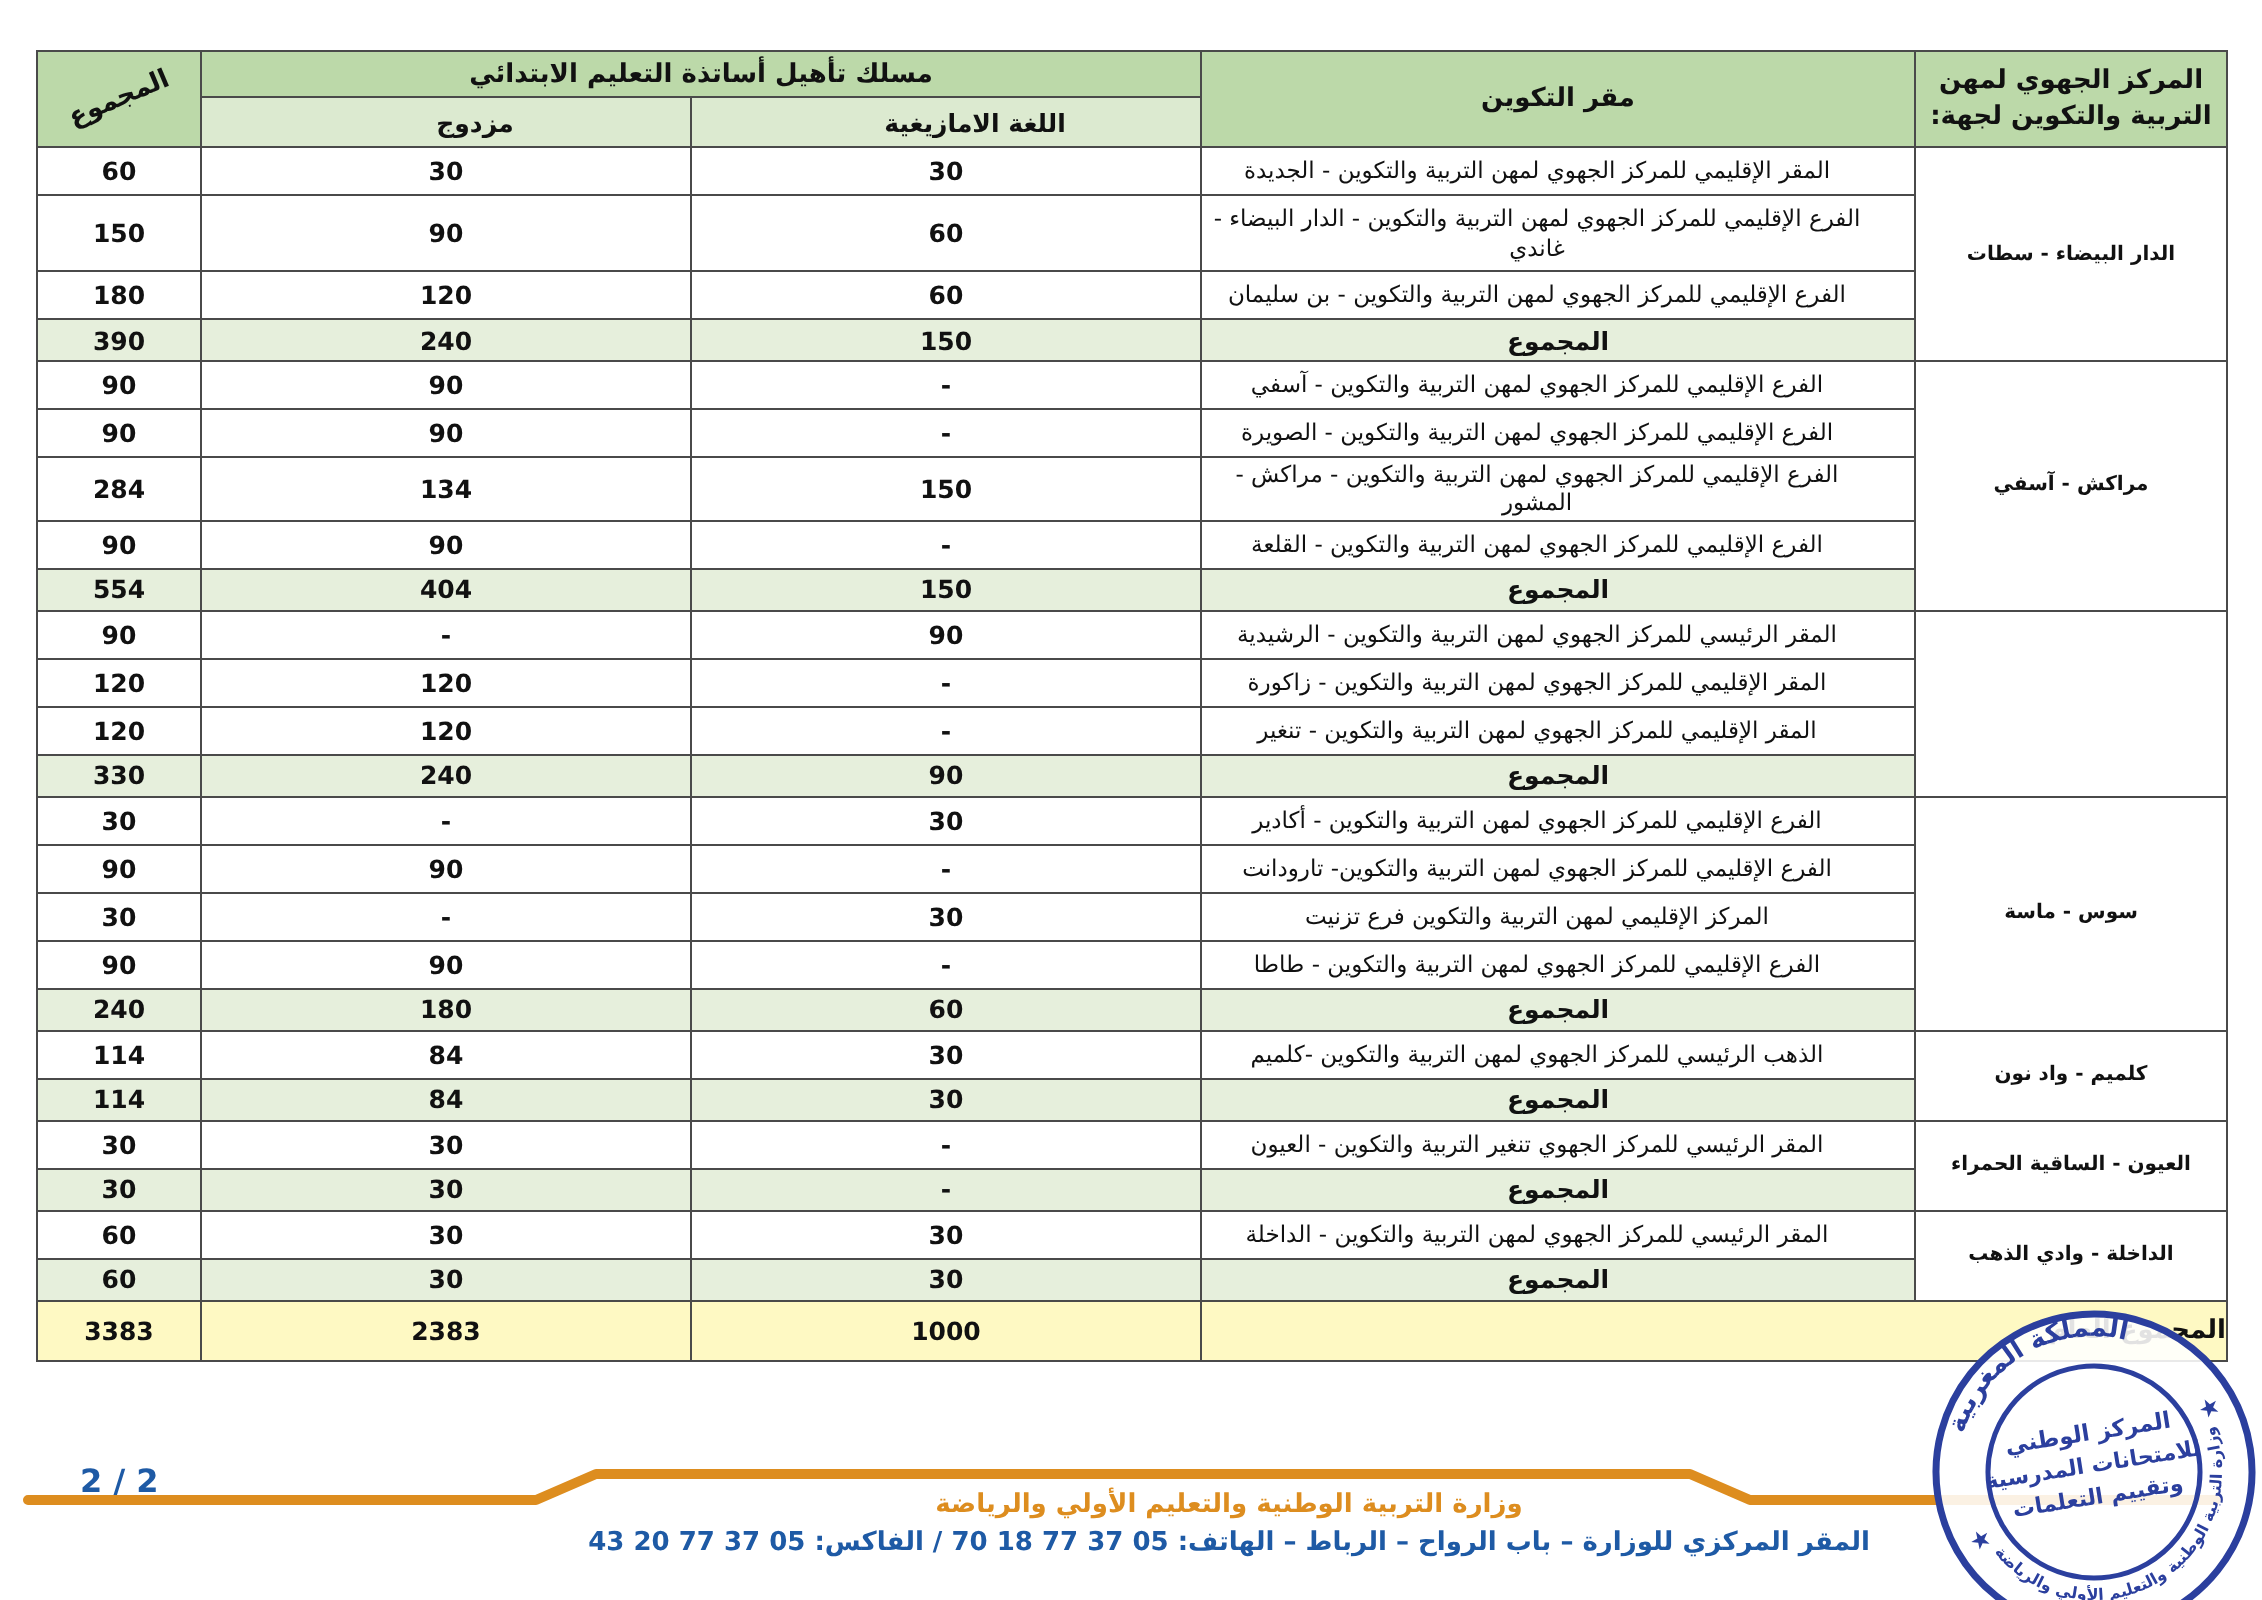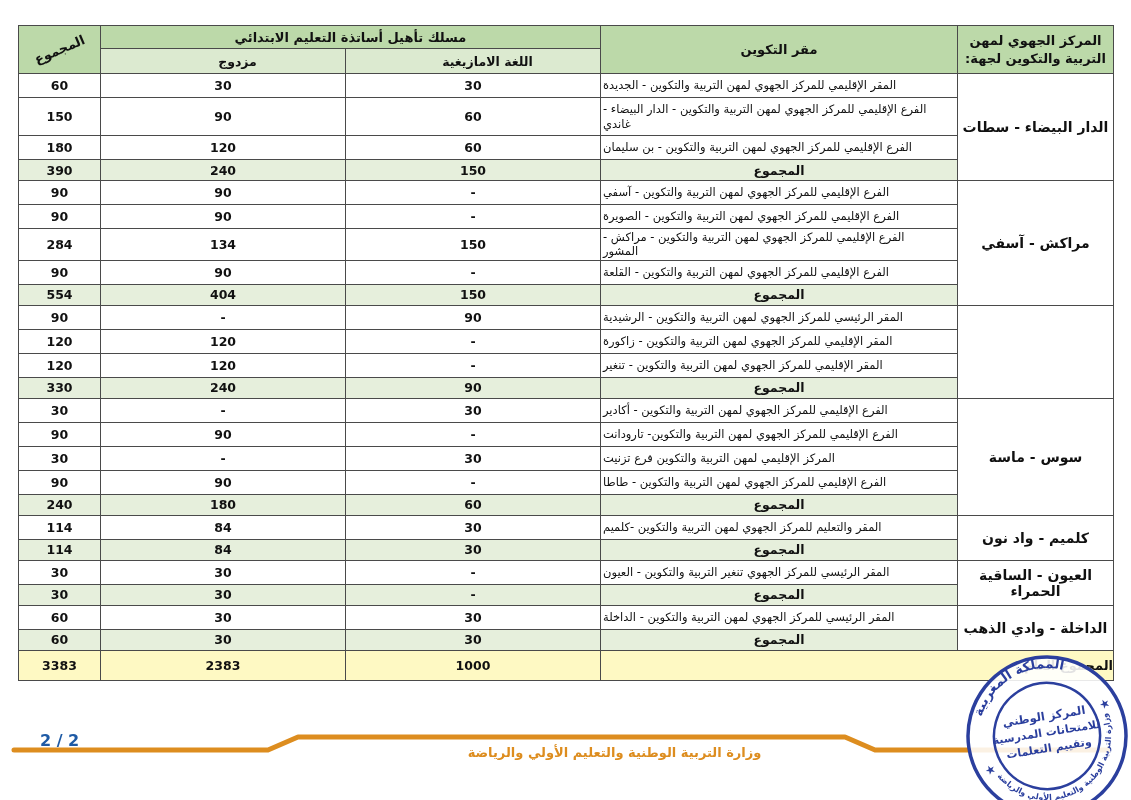--- a/index.html
+++ b/index.html
@@ -18,22 +18,22 @@
     border:1px solid var(--border_dark,#4a4a4a);
     overflow:hidden; vertical-align:middle;
   }
   #main-table { border:1.5px solid #333; }
   thead th { background:var(--header_green,#bcd9a9); font-size:13px; font-weight:bold; text-align:center; padding:1px 3px; }
   thead tr.h2 th { background:var(--header_green_light,#dcead0); font-size:12.5px;padding-left:32px; }
   th.region-h { background:var(--header_green,#bcd9a9); line-height:1.35; }
   .diag { display:inline-block; transform:rotate(-23deg); font-weight:bold; font-size:13px; }
   tbody td { height:24px; font-size:12.5px; }
   td.num { text-align:center; font-weight:bold; font-size:12.5px; }
-  td.maqar { text-align:left; font-size:11.5px; padding:1px 23px 1px 2px; line-height:1.25; }
-  td.region { text-align:center; font-weight:bold; font-size:14px; background:#fff; padding:0 2px; }
+  td.maqar { text-align:center; font-size:11.5px; padding:1px 23px 1px 2px; line-height:1.25; }
+  td.region { text-align:center; font-weight:bold; font-size:10px; background:#fff; padding:0 2px; }
   tr.tall td { height:38px; }
   tr.subtotal td { height:21px; background:var(--subtotal_green,#e6efdc); font-weight:bold;margin-left:22px; }
   tr.subtotal td.maqar-sub { text-align:center; font-size:12.5px; font-weight:bold; }
   tr.grand td { height:30px; background:#fef9c3; }
   td.grand-label { font-weight:bold; font-size:13px; }
   
   #page-number { position:absolute; left:40px; top:731px; color:var(--footer_blue,#1e5aa5); font-size:16px; font-weight:bold; direction:ltr; }
   #footer-line-svg { position:absolute; left:0; top:722px; }
   .orange-line { stroke:var(--accent_orange,#dd8d1f); stroke-width:5; fill:none; stroke-linejoin:round; stroke-linecap:round; }
   #footer-text { position:absolute; left:99px; top:744px; width:1031px; text-align:center; direction:rtl; }
@@ -177,21 +177,21 @@
           <td class="num">90</td>
         </tr>
         <tr class="subtotal">
           <td class="maqar-sub">المجموع</td>
           <td class="num">60</td>
           <td class="num">180</td>
           <td class="num">240</td>
         </tr>
         <tr>
           <td class="region" rowspan="2">كلميم - واد نون</td>
-          <td class="maqar">المقر والتعليم للمركز الجهوي لمهن التربية والتكوين -كلميم</td>
+          <td class="maqar">الذهب الرئيسي للمركز الجهوي لمهن التربية والتكوين -كلميم</td>
           <td class="num">30</td>
           <td class="num">84</td>
           <td class="num">114</td>
         </tr>
         <tr class="subtotal">
           <td class="maqar-sub">المجموع</td>
           <td class="num">30</td>
           <td class="num">84</td>
           <td class="num">114</td>
         </tr>
@@ -231,20 +231,21 @@
   </table>
 
   <div id="page-number">2 / 2</div>
 
   <svg id="footer-line-svg" width="1131" height="36">
     <polyline class="orange-line" points="14,28 268,28 298,15 845,15 875,28 1108,28"></polyline>
   </svg>
 
   <div id="footer-text">
     <div class="l1">وزارة التربية الوطنية والتعليم الأولي والرياضة</div>
+    <div class="l2">المقر المركزي للوزارة – باب الرواح – الرباط – الهاتف: 05 37 77 18 70 / الفاكس: 05 37 77 20 43</div>
   </div>
 
   <svg id="stamp" width="168" height="168" viewBox="0 0 168 168">
     <g transform="rotate(-30 84 84)">
       <circle cx="84" cy="84" r="79" fill="rgba(255,255,255,0.88)" stroke-width="3.5"></circle>
       <circle cx="84" cy="84" r="53" fill="none" stroke-width="2.5"></circle>
       <path id="arcTop" d="M 16 84 A 68 68 0 0 1 152 84" fill="none"></path>
       <path id="arcBottom" d="M 20 84 A 64 64 0 0 0 148 84" fill="none"></path>
       <text font-size="13">
         <textPath href="#arcTop" startOffset="50%" text-anchor="middle">المملكة المغربية</textPath>

